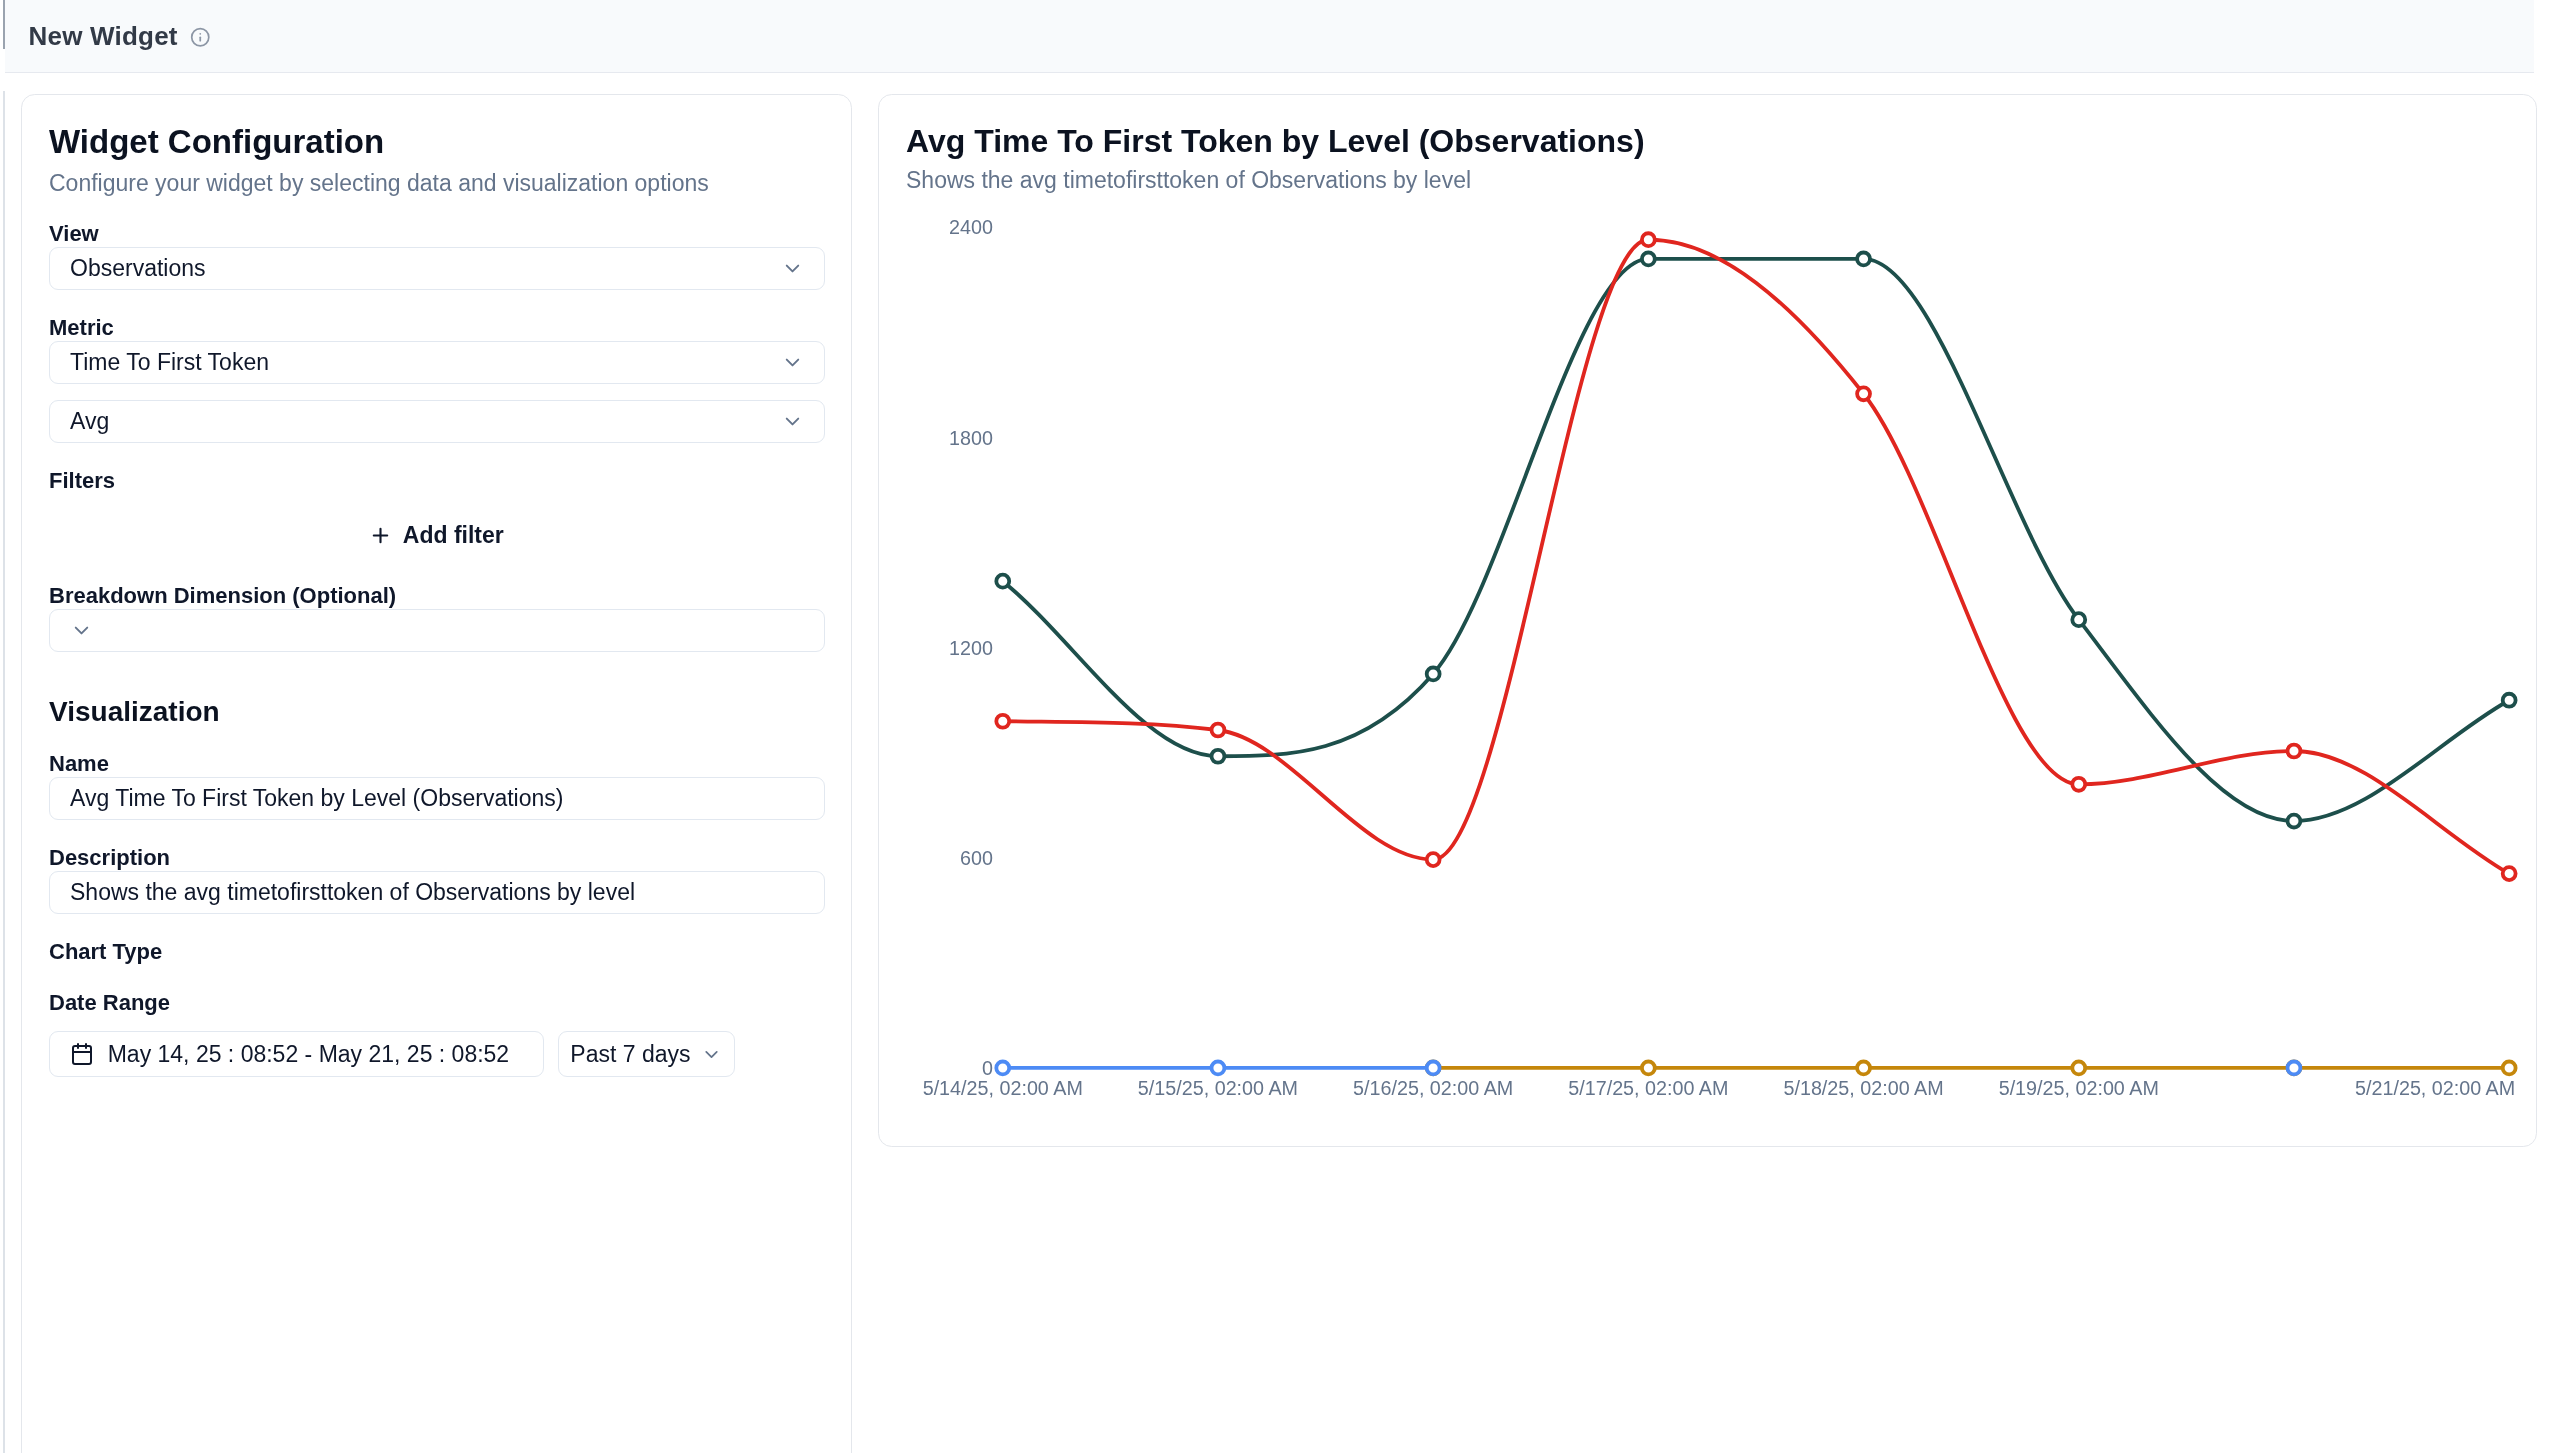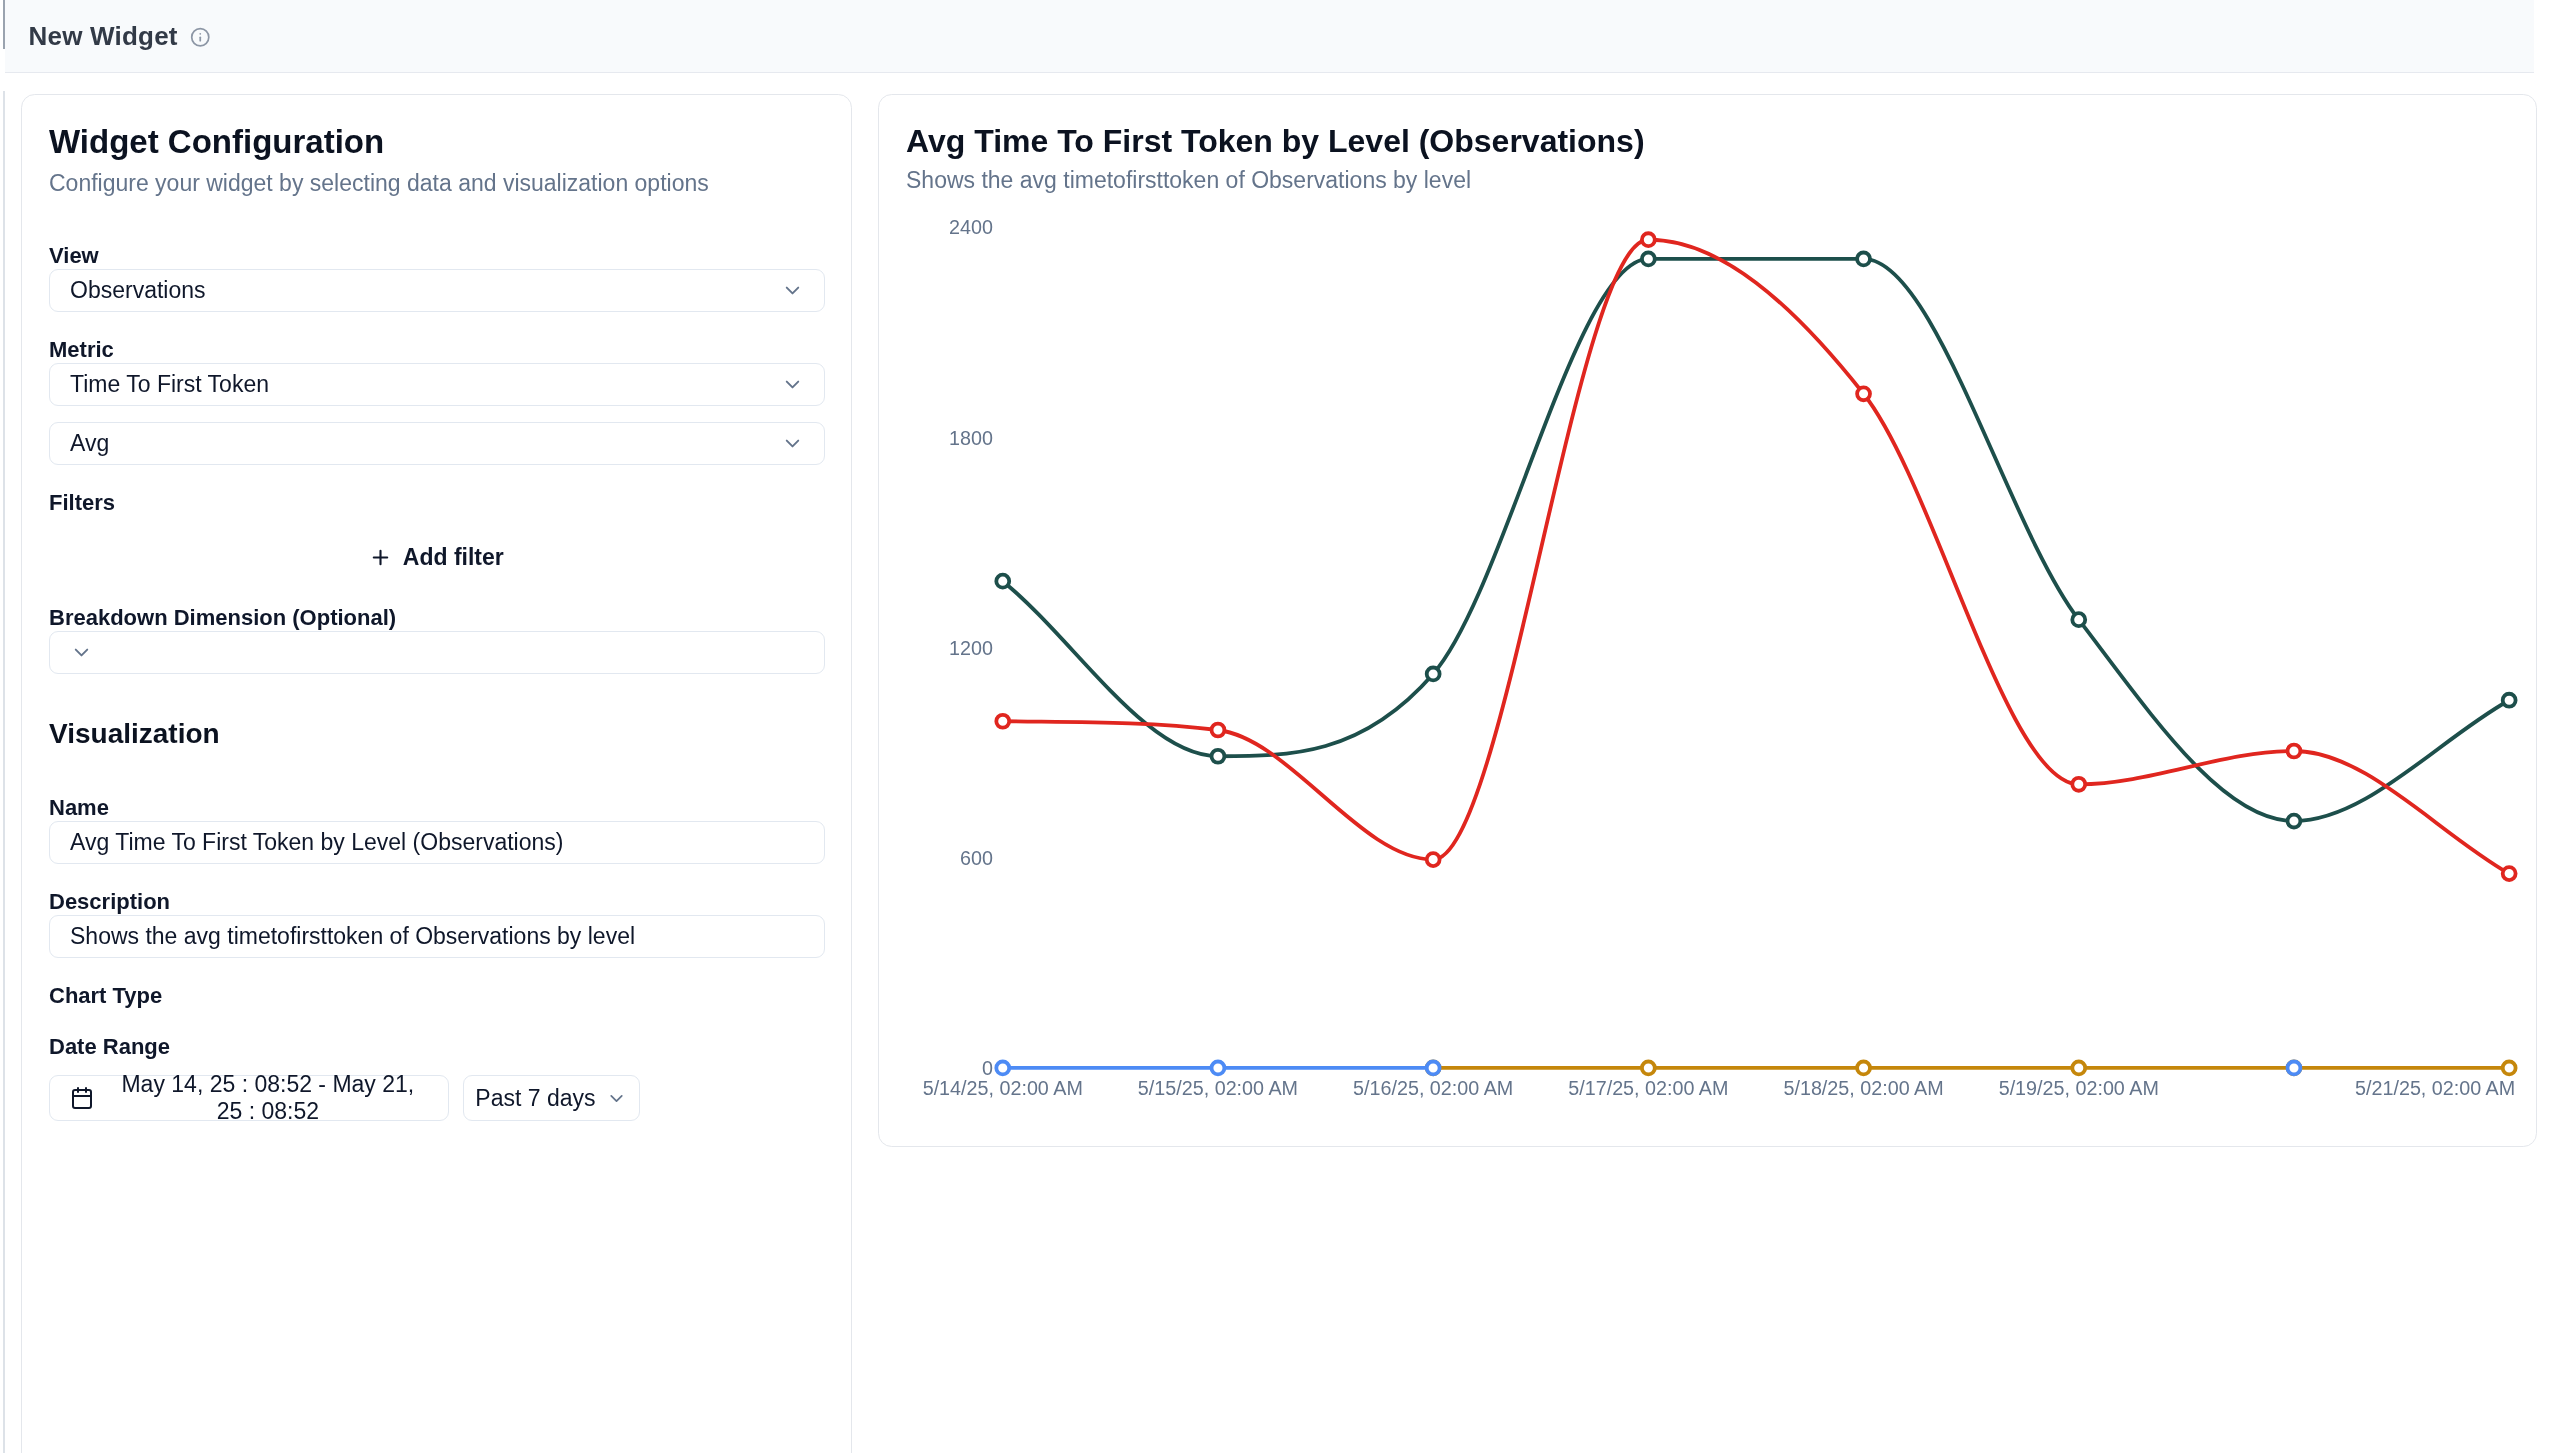--- a/index.html
+++ b/index.html
@@ -22,40 +22,40 @@
   .chart-card  { left:878px; top:94px; width:1659px; height:1053px; }
 
   .panel-title { font-size:33px; font-weight:700; color:#0b1220; line-height:39px; }
   .panel-sub   { font-size:23px; color:#64748b; margin-top:7.6px; line-height:29px; }
 
   .section-h { font-size:28px; font-weight:700; color:#0b1220; line-height:33px; }
   .sec-data { margin-top:30px; }
   .sec-viz  { margin-top:43px; }
 
   .field-label { display:block; font-size:22px; font-weight:600; color:#0f172a; line-height:27px; }
-  .mt44 { margin-top:44px; } .mt48 { margin-top:24px; }
+  .mt44 { margin-top:22px; } .mt48 { margin-top:24px; }
 
   .select, .text-input { width:776px; height:43px; border:1.5px solid #e2e8f0;
     border-radius:9px; background:#fff; display:flex; align-items:center; padding:0 20px;
     font-size:23px; color:#0f172a; position:relative; cursor:pointer; }
   .select .val { flex:1 1 auto; white-space:nowrap; overflow:hidden; }
   .chev { width:23px; height:23px; color:#64748b; flex:0 0 auto; }
   .text-input { cursor:text; }
   .text-input input { border:none; outline:none; font:inherit; color:inherit; width:100%; background:transparent; }
 
   .addfilter-row { margin-top:18px; display:flex; justify-content:center; }
   .addfilter-btn { display:flex; align-items:center; gap:10.6px; height:46px; padding:0 21px;
     border-radius:9px; background:transparent; border:none; font-size:23px; font-weight:600;
     color:#0f172a; cursor:pointer; font-family:inherit; }
   .plus-ic { width:23px; height:23px; color:#0f172a; }
 
   .ct-ic { width:26px; height:26px; color:#0f172a; margin-right:13.7px; flex:0 0 auto; }
 
   .date-row { margin-top:15px; display:flex; gap:13.7px; }
-  .date-btn { height:46px; width:400px; border:1.5px solid #e2e8f0; border-radius:9px; background:#fff;
+  .date-btn { height:46px; width:495px; border:1.5px solid #e2e8f0; border-radius:9px; background:#fff;
     display:flex; align-items:center; gap:13.7px; padding:4px 20px; font-size:23px; font-weight:500;
     color:#0f172a; cursor:pointer; font-family:inherit; }
   .cal-ic { width:24px; height:24px; color:#0f172a; flex:0 0 auto; }
   .preset-btn { height:46px; width:177px; border:1.5px solid #e2e8f0; border-radius:9px; background:#fff;
     display:flex; align-items:center; justify-content:center; gap:10.6px; font-size:23px; font-weight:500;
     color:#0f172a; cursor:pointer; font-family:inherit; }
   .preset-btn .chev { width:21px; height:21px; }
 
   .chart-head { padding:27px 27px 0 27px; position:relative; z-index:2; }
   .chart-title { font-size:32px; font-weight:700; color:#0b1220; line-height:38px; }

